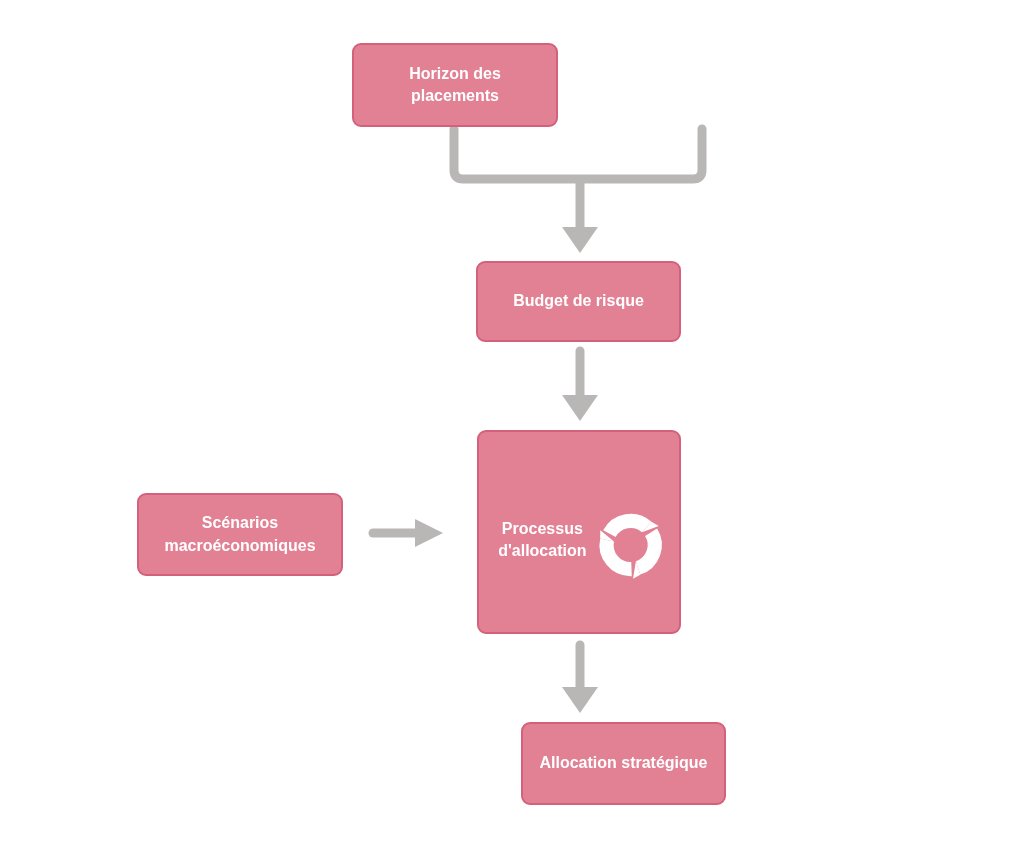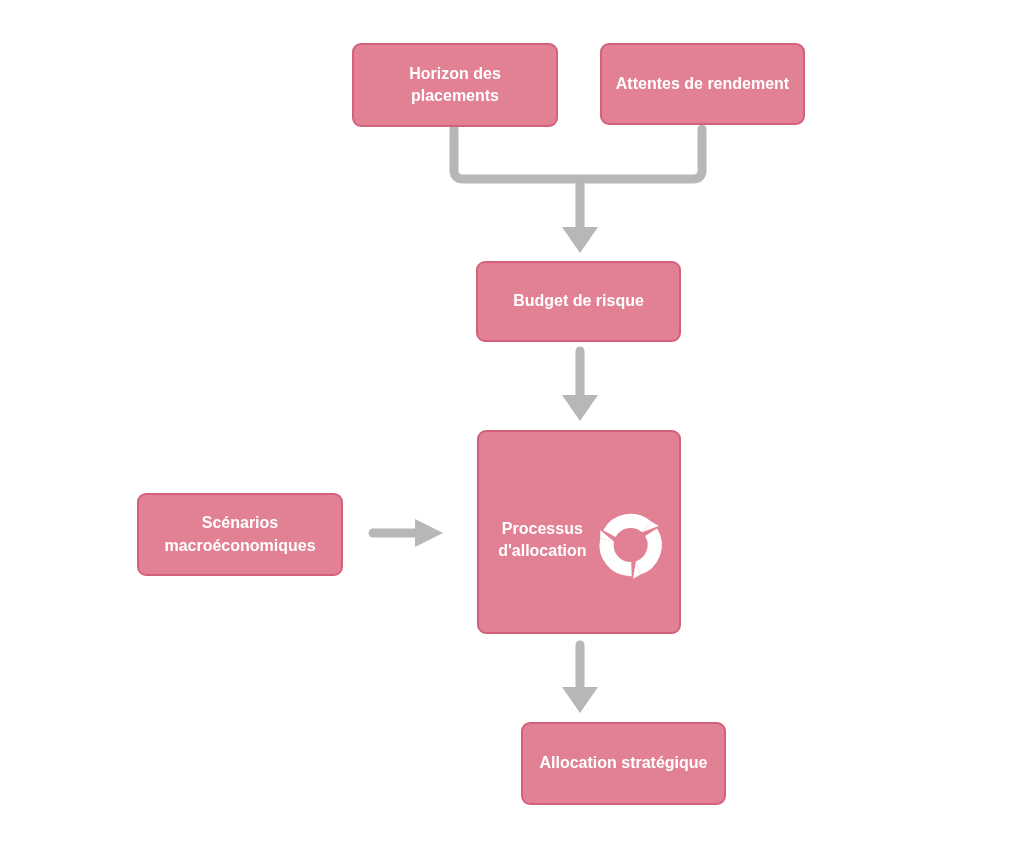--- a/index.html
+++ b/index.html
@@ -69,23 +69,20 @@
     <polygon class="conn-fill" points="415,519 415,547 443,533"></polygon>
 
     <path class="conn-stroke" d="M580,645 L580,689"></path>
     <polygon class="conn-fill" points="562,687 598,687 580,713"></polygon>
   </svg>
 
   <div class="node" id="node-horizon">
     <span>Horizon des placements</span>
   </div>
 
-  <div class="node" id="node-attentes">
-    <span>Attentes de rendement</span>
-  </div>
 
   <div class="node" id="node-budget">
     <span>Budget de risque</span>
   </div>
 
   <div class="node" id="node-processus">
     <span>Processus d'allocation</span>
     <svg class="cycle-icon" width="124" height="124" viewBox="-70 -70 140 140">
 
       <path class="cycle-arc" d="M39.0,-24.4 A46,46 0 0 1 14.2,43.7"></path>

